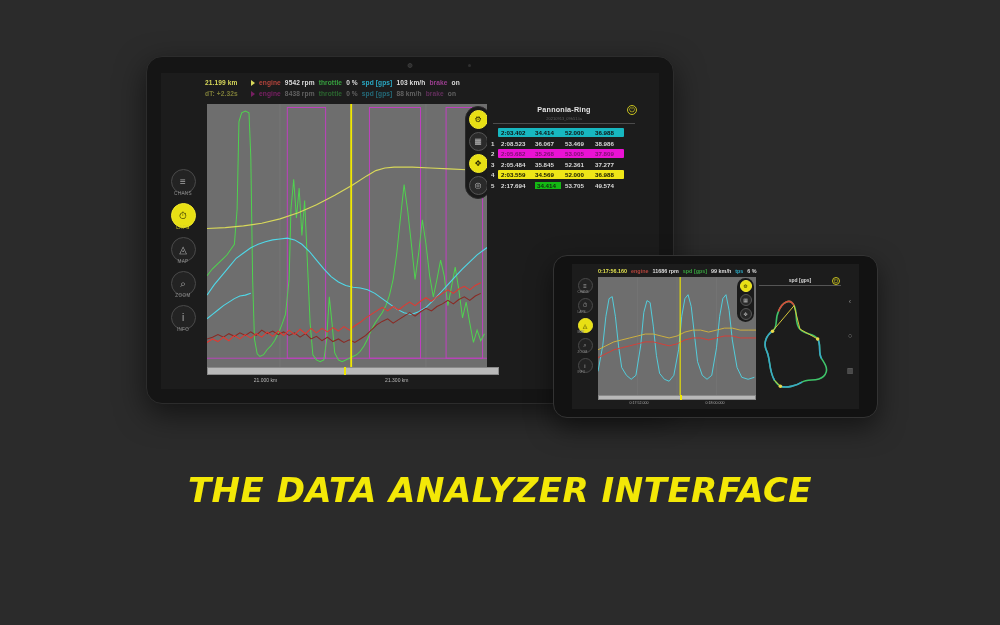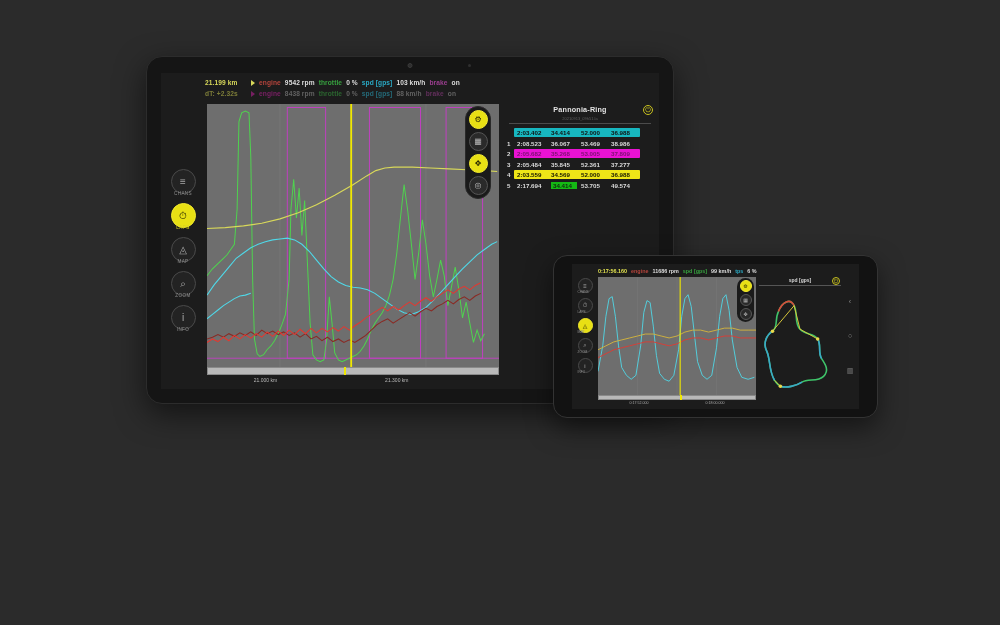--- a/index.html
+++ b/index.html
@@ -76,21 +76,21 @@
   .fbtns { position: absolute; right: 168px; top: 33px; width: 26px;
     background: #1a1a1a; border-radius: 13px; padding: 3px 0;
     display: flex; flex-direction: column; align-items: center; gap: 3px;
     border: 1px solid #2a2a2a; }
   .fbtn { width: 19px; height: 19px; border-radius: 50%;
     background: #2a2a2a; border: 1px solid #555; display: flex;
     align-items: center; justify-content: center; font-size: 8px; color: #bdbdbd; }
   .fbtn.on { background: #e8e014; border-color: #f4ec30; color: #222200; }
 
   
-  .laps { position: absolute; right: 2px; top: 30px; width: 154px; bottom: 22px;
+  .laps { position: absolute; right: 18px; top: 30px; width: 154px; bottom: 22px;
     background: #1c1c1c; }
   .laps-title { text-align: center; color: #e4e4e4; font-size: 7.2px;
     font-weight: bold; padding-top: 2px; letter-spacing: .2px; }
   .laps-sub { text-align: center; color: #5e5e5e; font-size: 4px; padding-top: 2px;
     border-bottom: 1px solid #4b4b4b; padding-bottom: 2px; margin: 0 6px; }
   .power { position: absolute; right: 4px; top: 2px; width: 10px; height: 10px;
     border-radius: 50%; border: 1px solid #c9c21e; color: #d8d020;
     font-size: 7px; display: flex; align-items: center; justify-content: center; }
   .lap-rows { padding: 4px 3px 0 3px; display: flex; flex-direction: column; gap: 1.5px; }
   .lap-row { display: flex; align-items: center; font-size: 6.2px; height: 9px;
@@ -404,14 +404,15 @@
 
       <div class="ph-nav">
         <span>‹</span>
         <span>○</span>
         <span>▥</span>
       </div>
     </div>
   </div>
 
   <div class="caption">
+    <div class="cap-main">THE DATA ANALYZER INTERFACE</div>
   </div>
 </div>
 
 </body></html>

